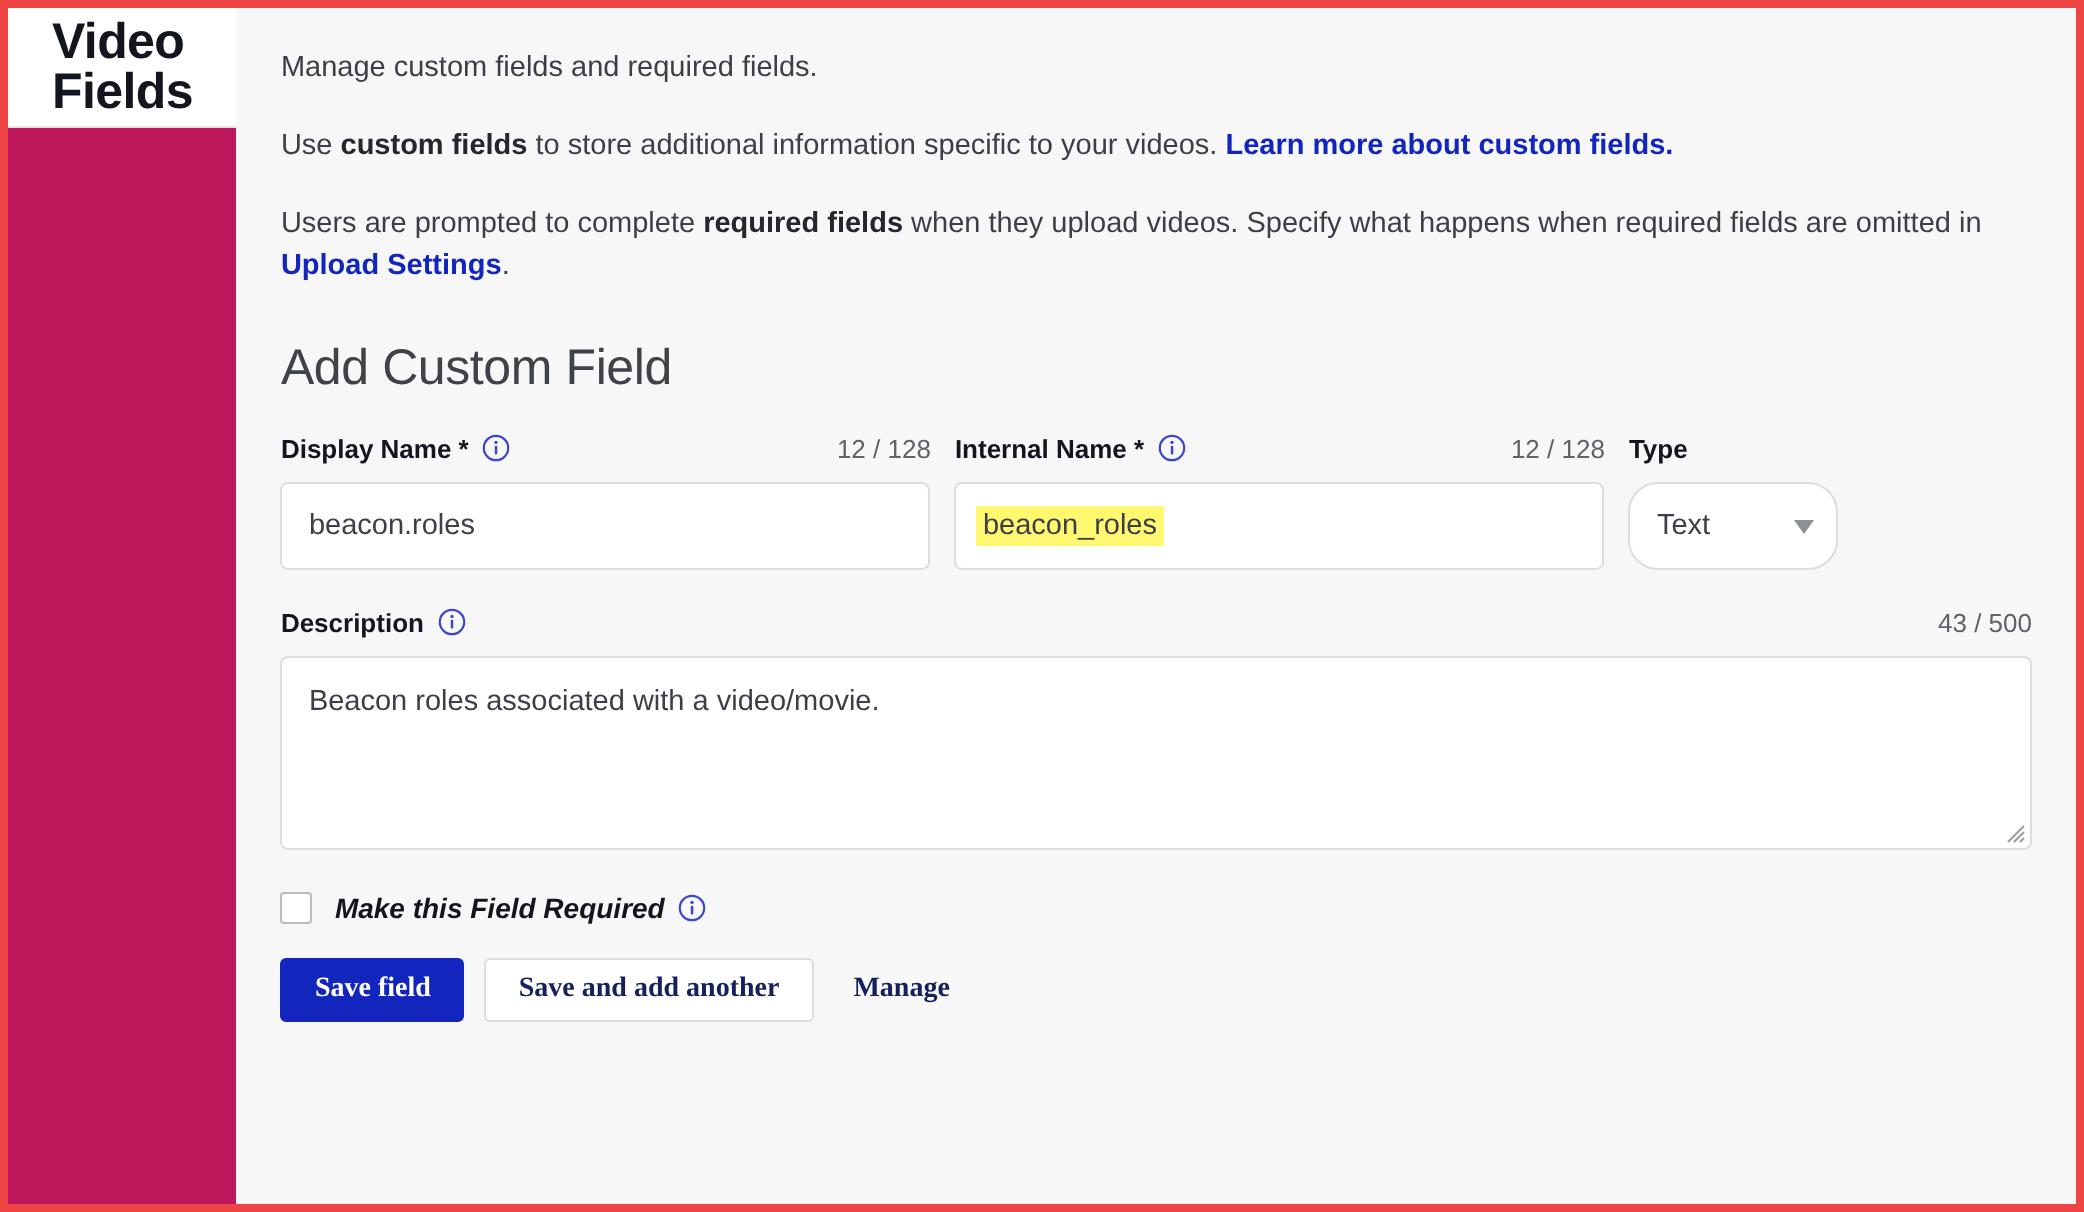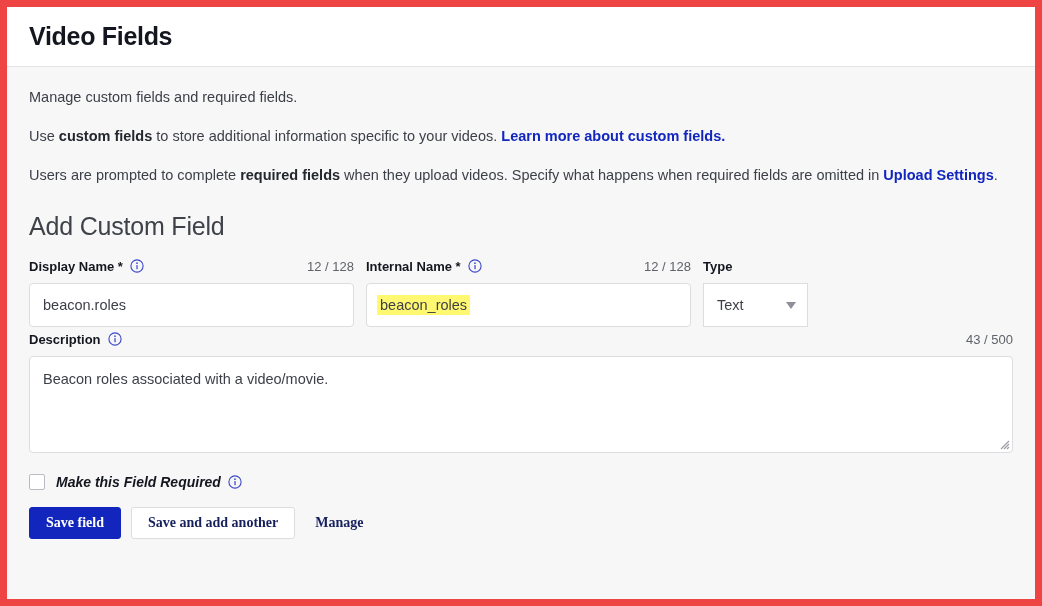--- a/index.html
+++ b/index.html
@@ -7,24 +7,24 @@
   body {
     width: 1042px;
     height: 606px;
     font-family: "Liberation Sans", sans-serif;
     background: #ffffff;
     overflow: hidden;
   }
   .app-frame {
     width: 1042px;
     height: 606px;
-    border: 7px solid #ef4444;
+    border: 4px solid #ef4444;
     background: #be185d;
     display: flex;
-    flex-direction: column;
+    flex-direction: row;
     overflow: hidden;
   }
   
   .page-header {
     background: #ffffff;
     height: 60px;
     flex: 0 0 60px;
     display: flex;
     align-items: center;
     padding: 0 22px;
@@ -121,38 +121,38 @@
     display: inline-block;
     background: #fff870;
     padding: 2px 3px;
     margin: -2px -3px;
   }
   .select-box {
     width: 100%;
     height: 44px;
     background: #ffffff;
     border: 1px solid #dcdde1;
-    border-radius: 0;
+    border-radius: 15px;
     padding: 0 11px 0 13px;
     display: flex;
     align-items: center;
     justify-content: space-between;
     font-size: 14.5px;
     color: #3c3f47;
     cursor: pointer;
   }
   .chevron {
     width: 0; height: 0;
     border-left: 5px solid transparent;
     border-right: 5px solid transparent;
     border-top: 7px solid #8d9096;
     margin-left: 8px;
   }
   
-  .desc-block { margin-top: 3px; }
+  .desc-block { margin-top: 17px; }
   .desc-label-line {
     display: flex;
     align-items: center;
     height: 18px;
     margin-bottom: 8px;
     width: 100%;
   }
   .textarea-wrap {
     position: relative;
     width: 100%;

